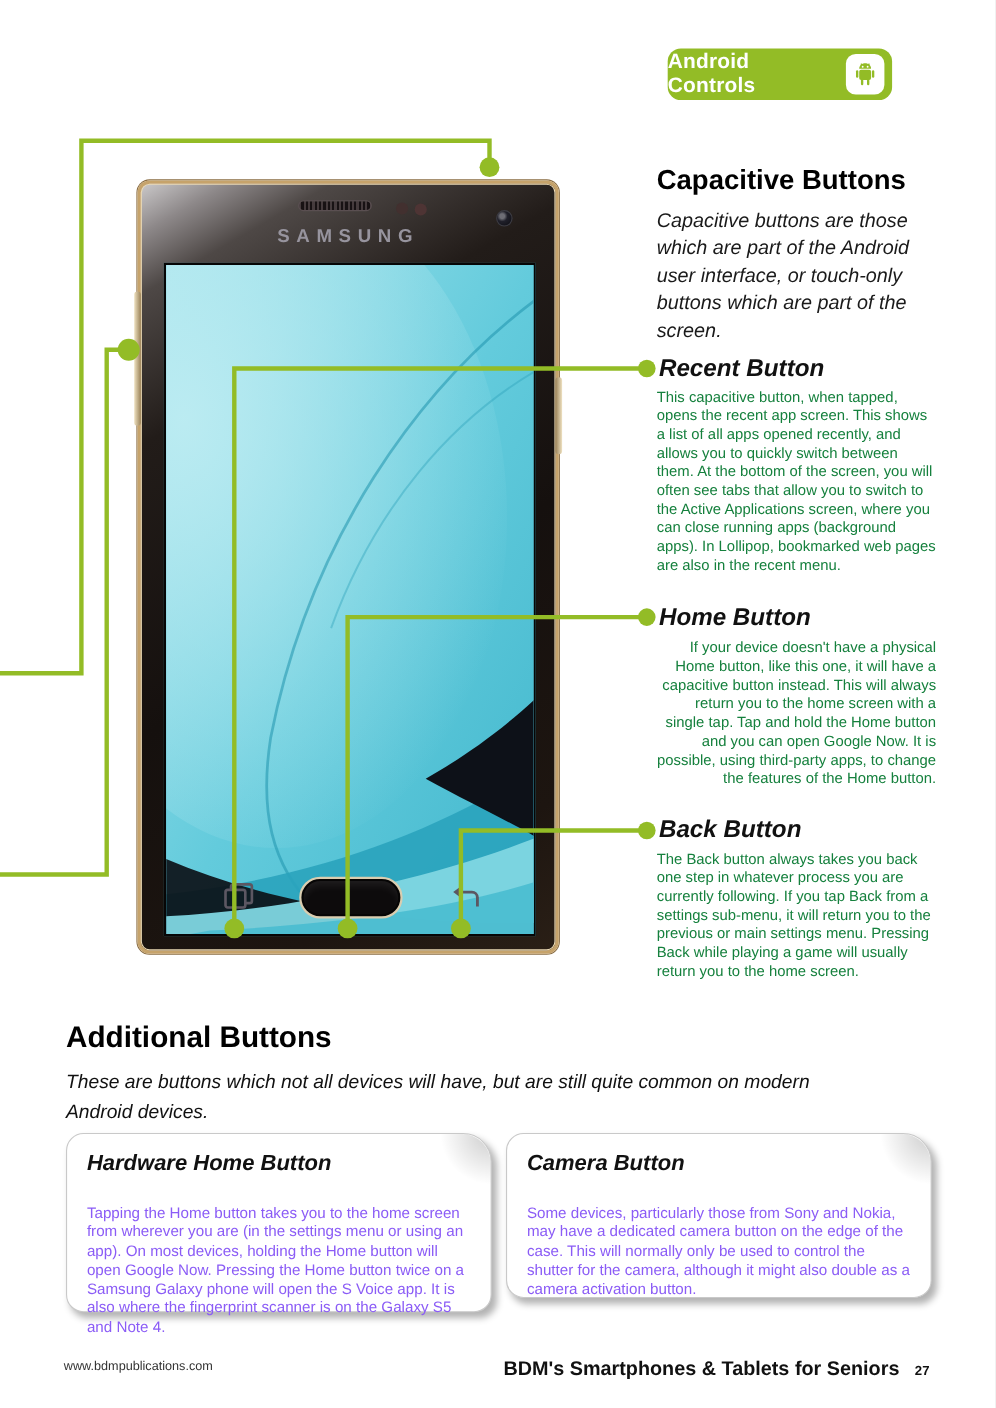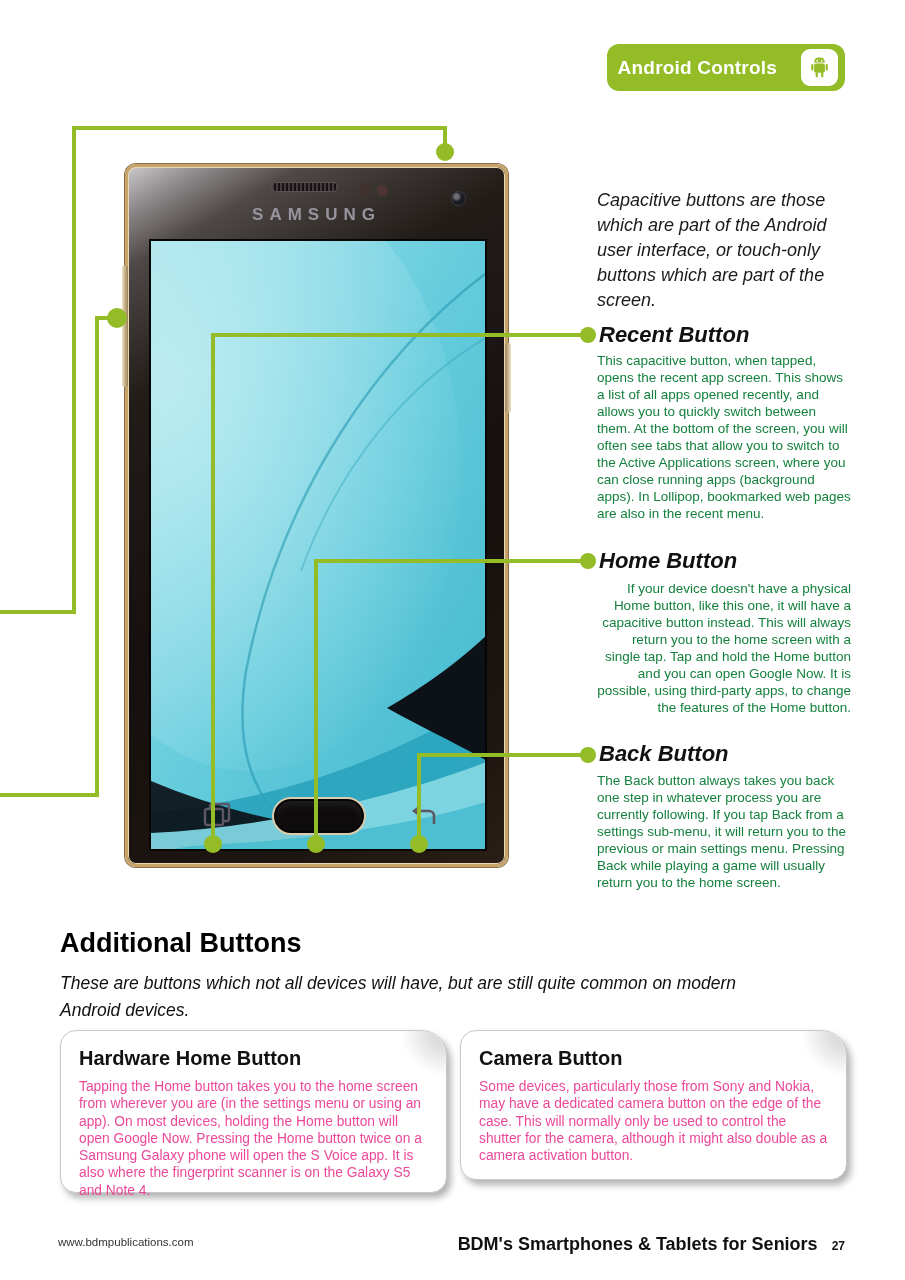--- a/index.html
+++ b/index.html
@@ -1,23 +1,23 @@
 <!DOCTYPE html>
 <html style="--accent: #93bc26; --frame_gold: #c6a36b; --screen_teal: #5ec7d8;"><head>
 <meta charset="utf-8">
 <style>
   * { margin:0; padding:0; box-sizing:border-box; }
   html,body { background:#e8e8e8; }
   body { font-family:"Liberation Sans", sans-serif; }
   .page { position:relative; width:905px; height:1280px; background:#ffffff; margin:0 auto; overflow:hidden; }
 
   
-  .badge { position:absolute; left:607px; top:44px; width:238px; height:47px;
+  .badge { position:absolute; left:607px; top:44px; width:204px; height:47px;
     background:var(--accent); border-radius:12px; display:flex; align-items:center;
-    justify-content:flex-end; gap:24px; padding:0 7px 0 0; }
+    justify-content:flex-end; gap:10px; padding:0 7px 0 0; }
   .badge-label { color:#fff; font-weight:bold; font-size:19px; letter-spacing:0.2px; }
   .badge-iconbox { width:37px; height:37px; background:#fff; border-radius:9px;
     display:flex; align-items:center; justify-content:center; }
 
   
   .phone { position:absolute; left:125px; top:164px; width:383px; height:703px;
     border-radius:11px; border:3px solid var(--frame_gold);
     box-shadow:0 0 0 1px #8a6d43, inset 0 0 0 1px #ead9b4;
     background:linear-gradient(150deg,#cbc9ca 0%,#8d8889 5%,#4e4846 11%,#221c19 26%,#15100e 55%,#1d1510 85%,#2a1f16 100%); }
   .speaker { position:absolute; left:143px; top:15px; width:67px; height:10px;
@@ -63,22 +63,22 @@
   .add-intro { position:absolute; left:60px; top:970px; width:710px; font-size:17.5px;
     font-style:italic; line-height:27px; color:#111; }
   .info-box { position:absolute; top:1030px; width:387px; background:#fff;
     border:1px solid #c9c9c9; border-radius:16px; border-top-right-radius:26px;
     box-shadow:4px 5px 7px rgba(0,0,0,0.30); padding:16px 18px 0 18px; }
   .info-box::after { content:''; position:absolute; top:0; right:0; width:52px; height:52px;
     border-top-right-radius:26px;
     background:radial-gradient(circle at 100% 0, rgba(0,0,0,0.20), rgba(0,0,0,0) 62%); }
   .box-1 { left:60px;  height:163px; }
   .box-2 { left:460px; height:150px; }
-  .box-title { font-size:20px; font-weight:bold; color:#111; margin-bottom:8px; }
-  .box-body { font-size:13.8px; line-height:17.3px; color:#ec4899; }
+  .box-title { font-size:20px; font-weight:bold; font-style:italic; color:#111; margin-bottom:24px; }
+  .box-body { font-size:13.8px; line-height:17.3px; color:#8b5cf6; }
 
   
   .footer-left { position:absolute; left:58px; top:1236px; font-size:11.5px; color:#333; }
   .footer-right { position:absolute; right:60px; top:1234px; display:flex; align-items:baseline; gap:14px; }
   .footer-book { font-size:18px; font-weight:bold; color:#111; }
   .footer-page { font-size:12px; font-weight:bold; color:#111; }
 </style>
 </head>
 <body>
 
@@ -164,20 +164,21 @@
       <circle cx="117" cy="318" r="10"></circle>
       <circle cx="213" cy="844" r="9"></circle>
       <circle cx="316" cy="844" r="9"></circle>
       <circle cx="419" cy="844" r="9"></circle>
       <circle cx="588" cy="335" r="8"></circle>
       <circle cx="588" cy="561" r="8"></circle>
       <circle cx="588" cy="755" r="8"></circle>
     </g>
   </svg>
 
+  <div class="cap-title">Capacitive Buttons</div>
   <div class="cap-intro">Capacitive buttons are those which are part of the Android user interface, or touch-only buttons which are part of the screen.</div>
 
   <div class="item-title t-recent">Recent Button</div>
   <div class="item-body b-recent">This capacitive button, when tapped, opens the recent app screen. This shows a list of all apps opened recently, and allows you to quickly switch between them. At the bottom of the screen, you will often see tabs that allow you to switch to the Active Applications screen, where you can close running apps (background apps). In Lollipop, bookmarked web pages are also in the recent menu.</div>
 
   <div class="item-title t-home">Home Button</div>
   <div class="item-body b-home">If your device doesn't have a physical Home button, like this one, it will have a capacitive button instead. This will always return you to the home screen with a single tap. Tap and hold the Home button and you can open Google Now. It is possible, using third-party apps, to change the features of the Home button.</div>
 
   <div class="item-title t-back">Back Button</div>
   <div class="item-body b-back">The Back button always takes you back one step in whatever process you are currently following. If you tap Back from a settings sub-menu, it will return you to the previous or main settings menu. Pressing Back while playing a game will usually return you to the home screen.</div>

